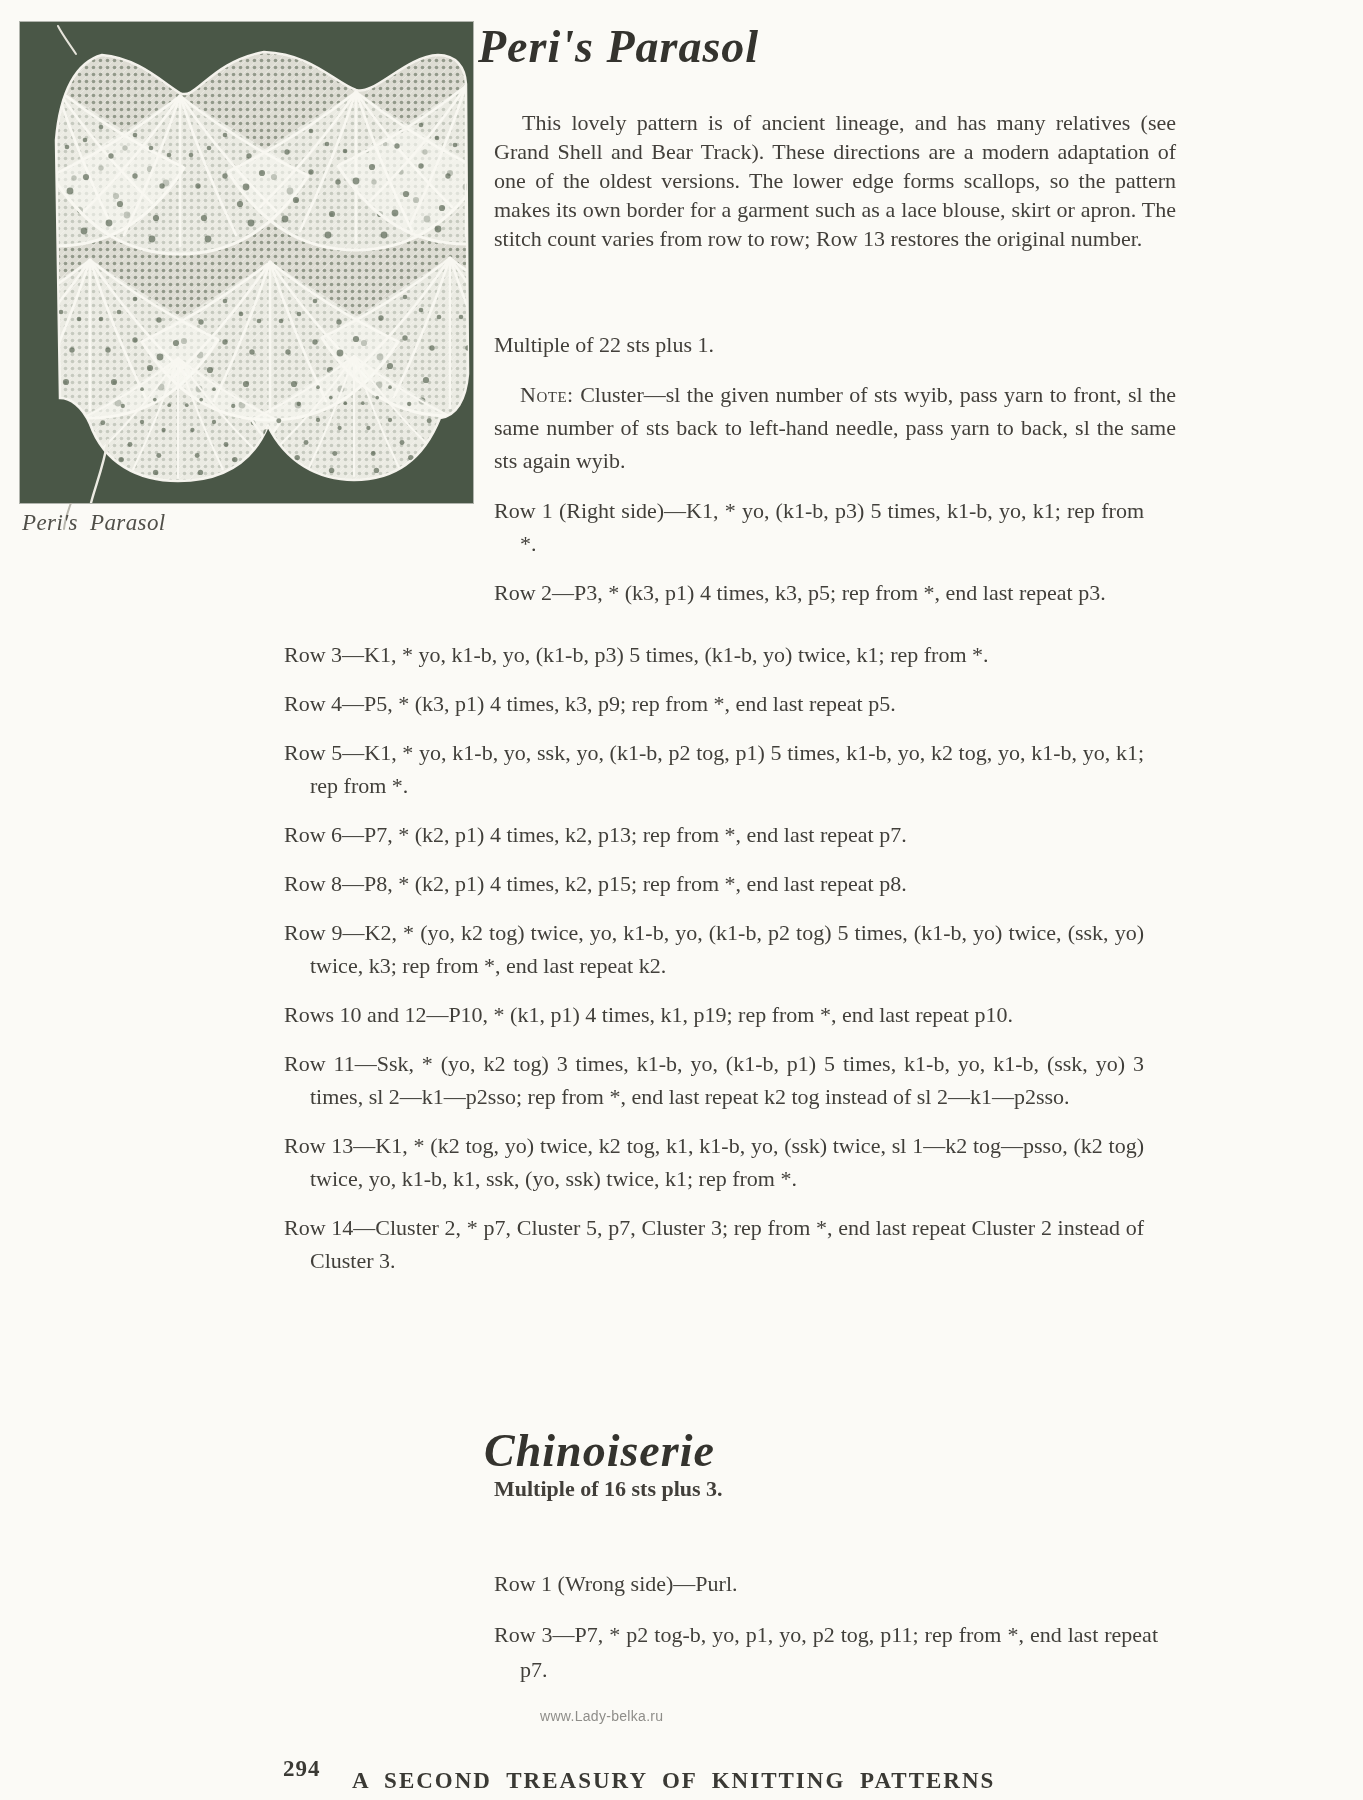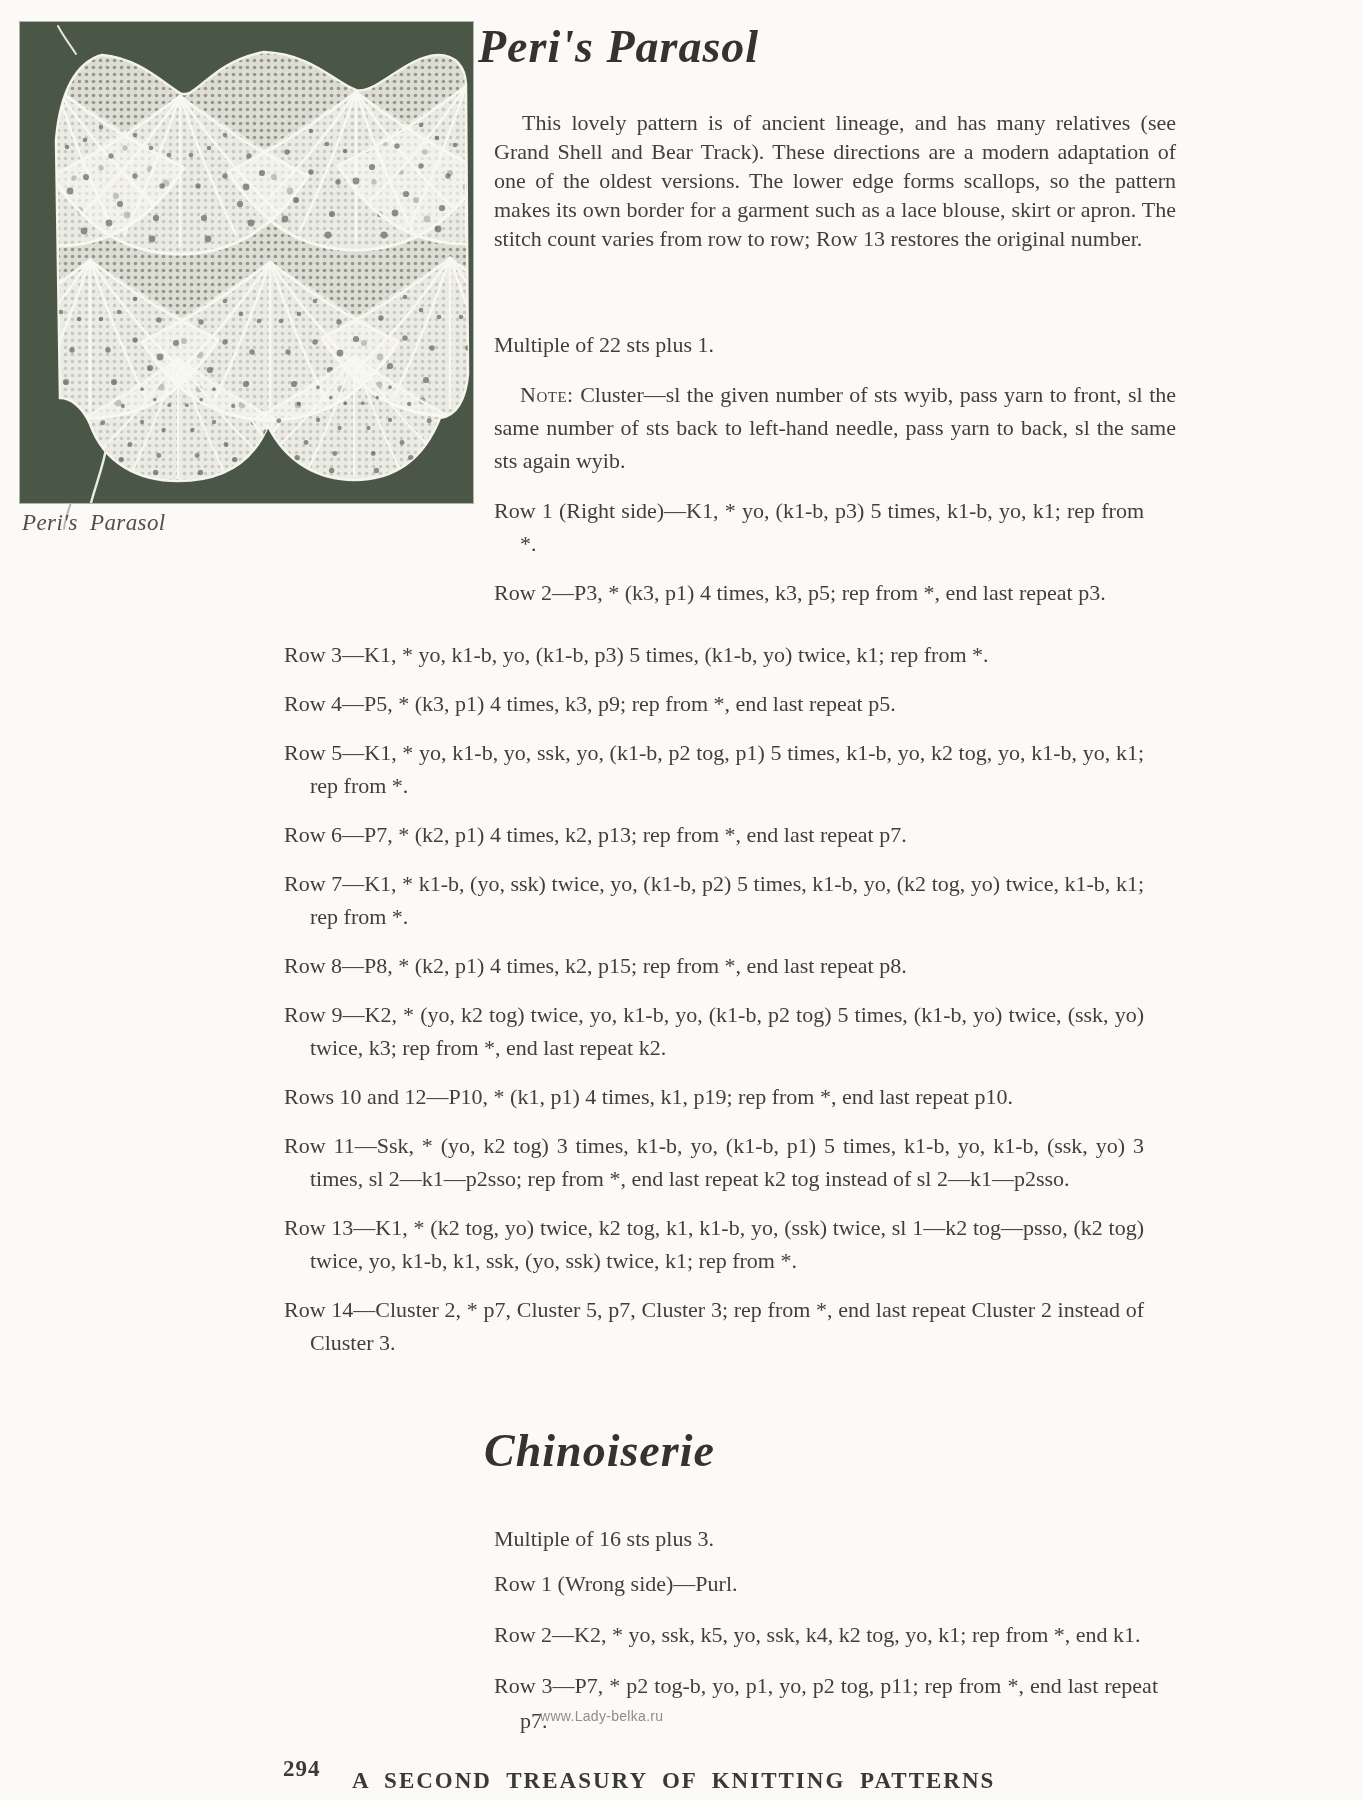--- a/index.html
+++ b/index.html
@@ -36,21 +36,21 @@
   .mult1{top:316px;}
   .note{top:362px; line-height:33px; text-align:justify; text-indent:26px;}
   .sc{font-variant:small-caps; letter-spacing:.5px;}
   .rows p{
     font-size:22px; line-height:33px; text-align:justify;
     padding-left:26px; text-indent:-26px; margin-bottom:1px;
   }
   .rows-narrow{top:478px;}
   .rows-wide{position:absolute; left:268px; top:622px; width:892px;}
   .repeatline{top:1255px;}
-  .mult2{top:1510px;}
+  .mult2{top:1460px;font-weight:bold;}
   .rows-chin{top:1550px; width:696px;}
   .rows-chin p{line-height:35px;}
   
   .watermark{
     position:absolute; left:540px; top:1708px;
     font-family:"Liberation Sans", sans-serif; font-size:14px;
     color:#8e8d89; letter-spacing:.3px;
   }
   .footer{position:absolute; top:1756px; left:0; width:100%; font-weight:bold;
     font-size:23px; color:#3a3934;}
@@ -154,37 +154,35 @@
   <div class="col rows rows-narrow">
     <p>Row 1 (Right side)—K1, * yo, (k1-b, p3) 5 times, k1-b, yo, k1; rep from *.</p>
     <p>Row 2—P3, * (k3, p1) 4 times, k3, p5; rep from *, end last repeat p3.</p>
   </div>
 
   <div class="rows rows-wide">
     <p>Row 3—K1, * yo, k1-b, yo, (k1-b, p3) 5 times, (k1-b, yo) twice, k1; rep from *.</p>
     <p>Row 4—P5, * (k3, p1) 4 times, k3, p9; rep from *, end last repeat p5.</p>
     <p>Row 5—K1, * yo, k1-b, yo, ssk, yo, (k1-b, p2 tog, p1) 5 times, k1-b, yo, k2 tog, yo, k1-b, yo, k1; rep from *.</p>
     <p>Row 6—P7, * (k2, p1) 4 times, k2, p13; rep from *, end last repeat p7.</p>
-    <p>Row 7—K1, * k1-b, (yo, ssk) twice, yo, (k1-b, p2) 5 times, k1-b, yo, (k2 tog, yo) twice, k1-b, k1; rep from *.</p>
     <p>Row 8—P8, * (k2, p1) 4 times, k2, p15; rep from *, end last repeat p8.</p>
     <p>Row 9—K2, * (yo, k2 tog) twice, yo, k1-b, yo, (k1-b, p2 tog) 5 times, (k1-b, yo) twice, (ssk, yo) twice, k3; rep from *, end last repeat k2.</p>
     <p>Rows 10 and 12—P10, * (k1, p1) 4 times, k1, p19; rep from *, end last repeat p10.</p>
     <p>Row 11—Ssk, * (yo, k2 tog) 3 times, k1-b, yo, (k1-b, p1) 5 times, k1-b, yo, k1-b, (ssk, yo) 3 times, sl 2—k1—p2sso; rep from *, end last repeat k2 tog instead of sl 2—k1—p2sso.</p>
     <p>Row 13—K1, * (k2 tog, yo) twice, k2 tog, k1, k1-b, yo, (ssk) twice, sl 1—k2 tog—psso, (k2 tog) twice, yo, k1-b, k1, ssk, (yo, ssk) twice, k1; rep from *.</p>
     <p>Row 14—Cluster 2, * p7, Cluster 5, p7, Cluster 3; rep from *, end last repeat Cluster 2 instead of Cluster 3.</p>
   </div>
 
 
   <h1 class="title t2">Chinoiserie</h1>
 
   <p class="col body-text centerline mult2">Multiple of 16 sts plus 3.</p>
 
   <div class="col rows rows-chin">
     <p>Row 1 (Wrong side)—Purl.</p>
-    <p>Row 2—K2, * yo, ssk, k5, yo, ssk, k4, k2 tog, yo, k1; rep from *, end k1.</p>
     <p>Row 3—P7, * p2 tog-b, yo, p1, yo, p2 tog, p11; rep from *, end last repeat p7.</p>
   </div>
 
   <div class="watermark">www.Lady-belka.ru</div>
 
   <div class="footer">
     <span class="pageno">294</span>
     <span class="booktitle">A SECOND TREASURY OF KNITTING PATTERNS</span>
   </div>
 

